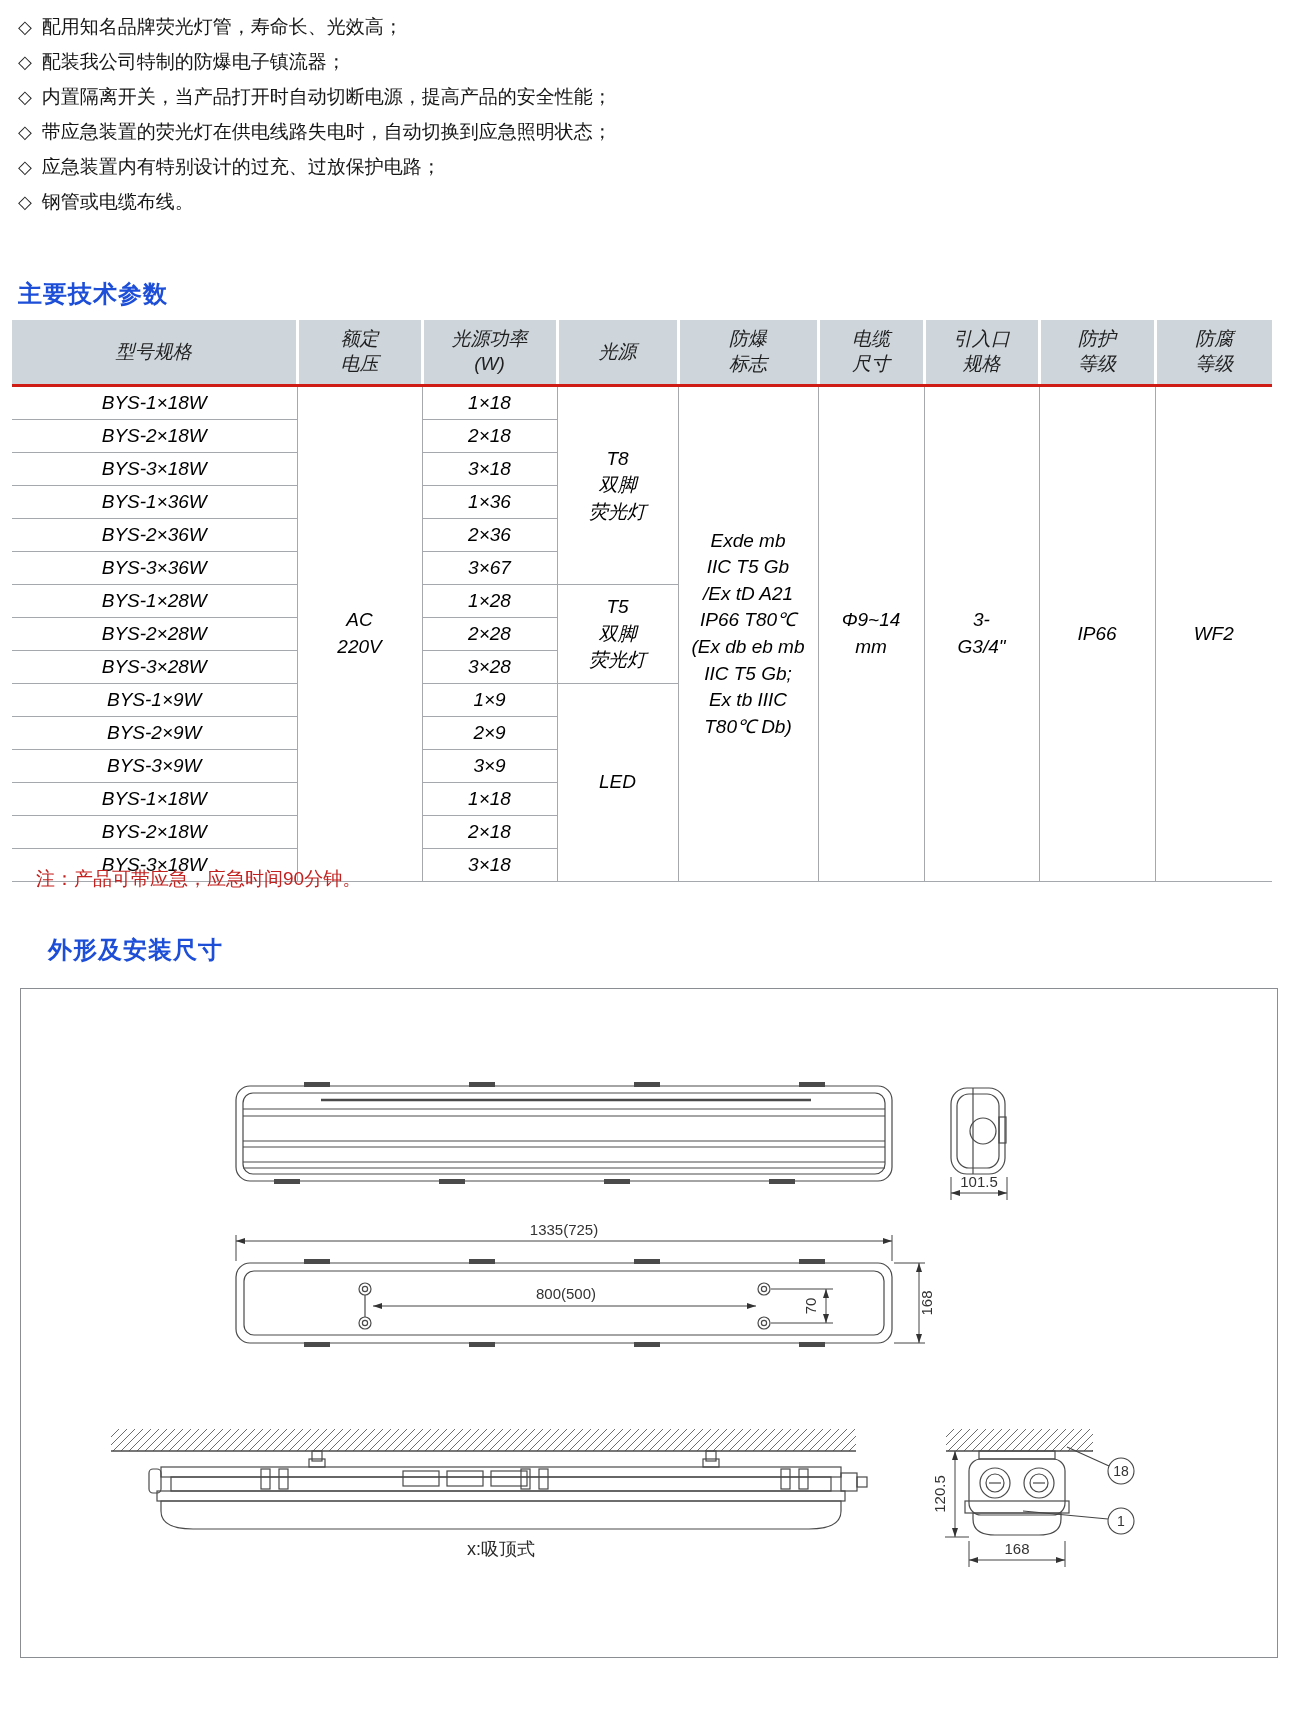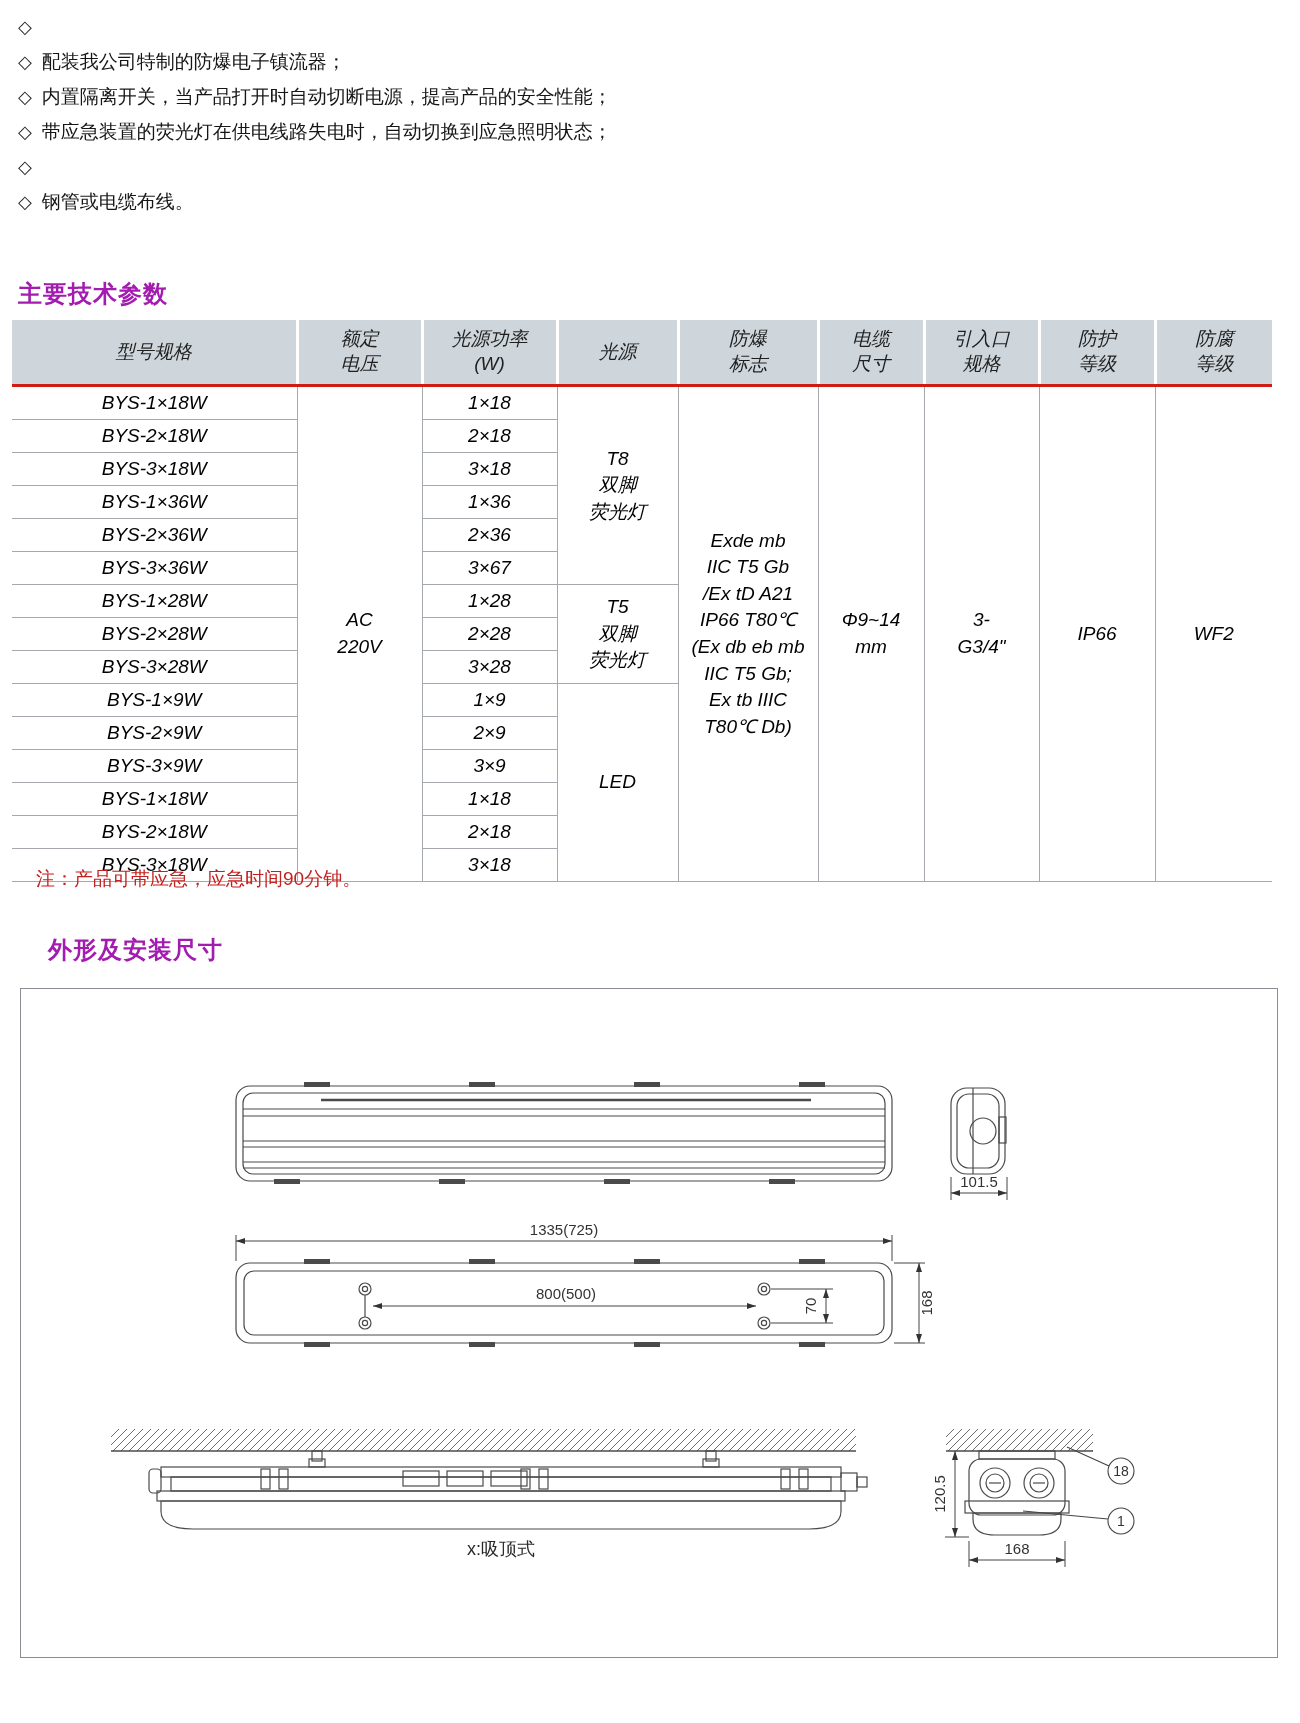--- a/index.html
+++ b/index.html
@@ -10,21 +10,21 @@
     background:#ffffff;
     font-family:"Liberation Sans", sans-serif;
     color:#1c1c1c;
     overflow:hidden;
   }
   
   .features{position:absolute;left:18px;top:12px;}
   .feature-line{display:flex;align-items:flex-start;height:35px;font-size:19px;line-height:30px;color:#161616;}
   .feature-line .bullet{font-size:18px;margin-right:10px;line-height:30px;color:#222;}
   
-  .section-title{position:absolute;left:18px;font-size:24px;font-weight:bold;color:#a21caf;letter-spacing:1px;}
+  .section-title{position:absolute;left:18px;font-size:24px;font-weight:bold;color:#1d4ed8;letter-spacing:1px;}
   #title-tech{top:278px;}
   #title-dim{top:934px;margin-left:30px;}
   
   .spec-table{
     position:absolute;left:12px;top:320px;width:1260px;
     border-collapse:collapse;table-layout:fixed;font-style:italic;
   }
   .spec-table th{
     background:#ced6dc;height:62px;font-size:19px;font-weight:normal;
     color:#1f1f1f;text-align:center;vertical-align:middle;
@@ -53,35 +53,37 @@
   .install-label{font-size:18px;fill:#2a2a2a;}
 </style>
 </head>
 <body>
 
 <div class="page">
 
   <div class="features">
     <div class="feature-line">
       <span class="bullet">◇</span>
+      <span>配用知名品牌荧光灯管，寿命长、光效高；</span>
     </div>
     <div class="feature-line">
       <span class="bullet">◇</span>
       <span>配装我公司特制的防爆电子镇流器；</span>
     </div>
     <div class="feature-line">
       <span class="bullet">◇</span>
       <span>内置隔离开关，当产品打开时自动切断电源，提高产品的安全性能；</span>
     </div>
     <div class="feature-line">
       <span class="bullet">◇</span>
       <span>带应急装置的荧光灯在供电线路失电时，自动切换到应急照明状态；</span>
     </div>
     <div class="feature-line">
       <span class="bullet">◇</span>
+      <span>应急装置内有特别设计的过充、过放保护电路；</span>
     </div>
     <div class="feature-line">
       <span class="bullet">◇</span>
       <span>钢管或电缆布线。</span>
     </div>
   </div>
 
   <div class="section-title" id="title-tech">主要技术参数</div>
 
   <table class="spec-table">

